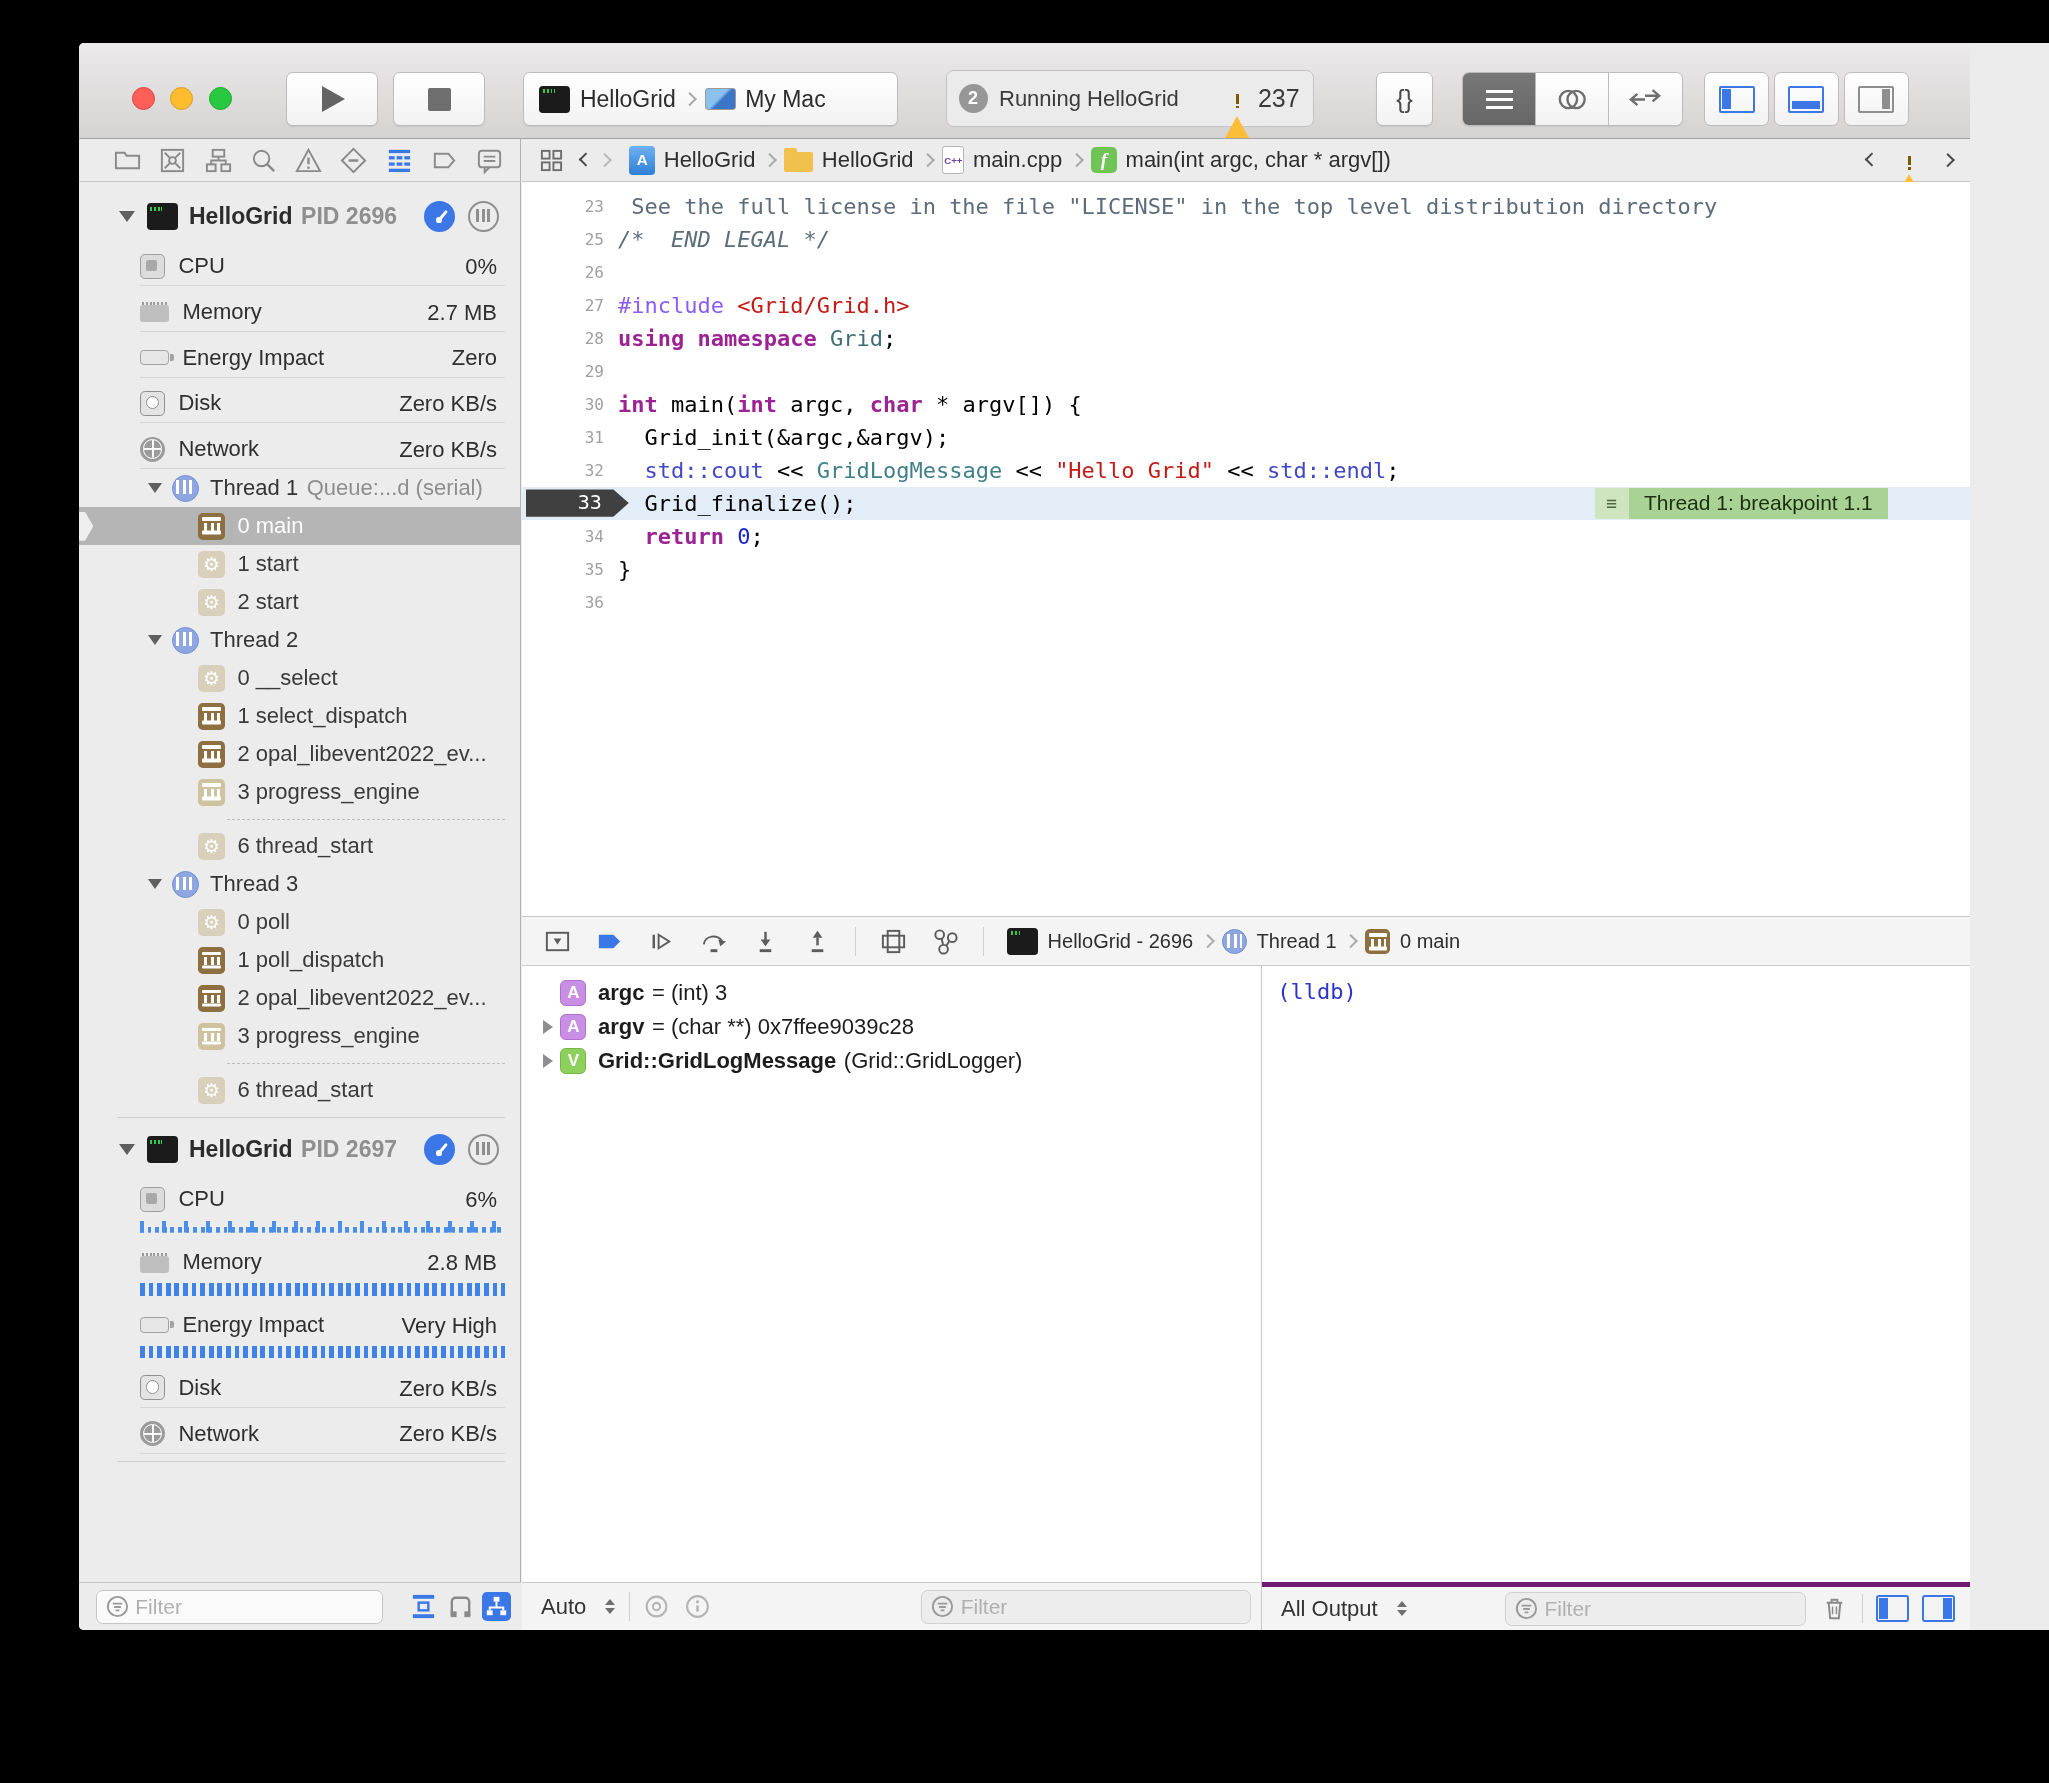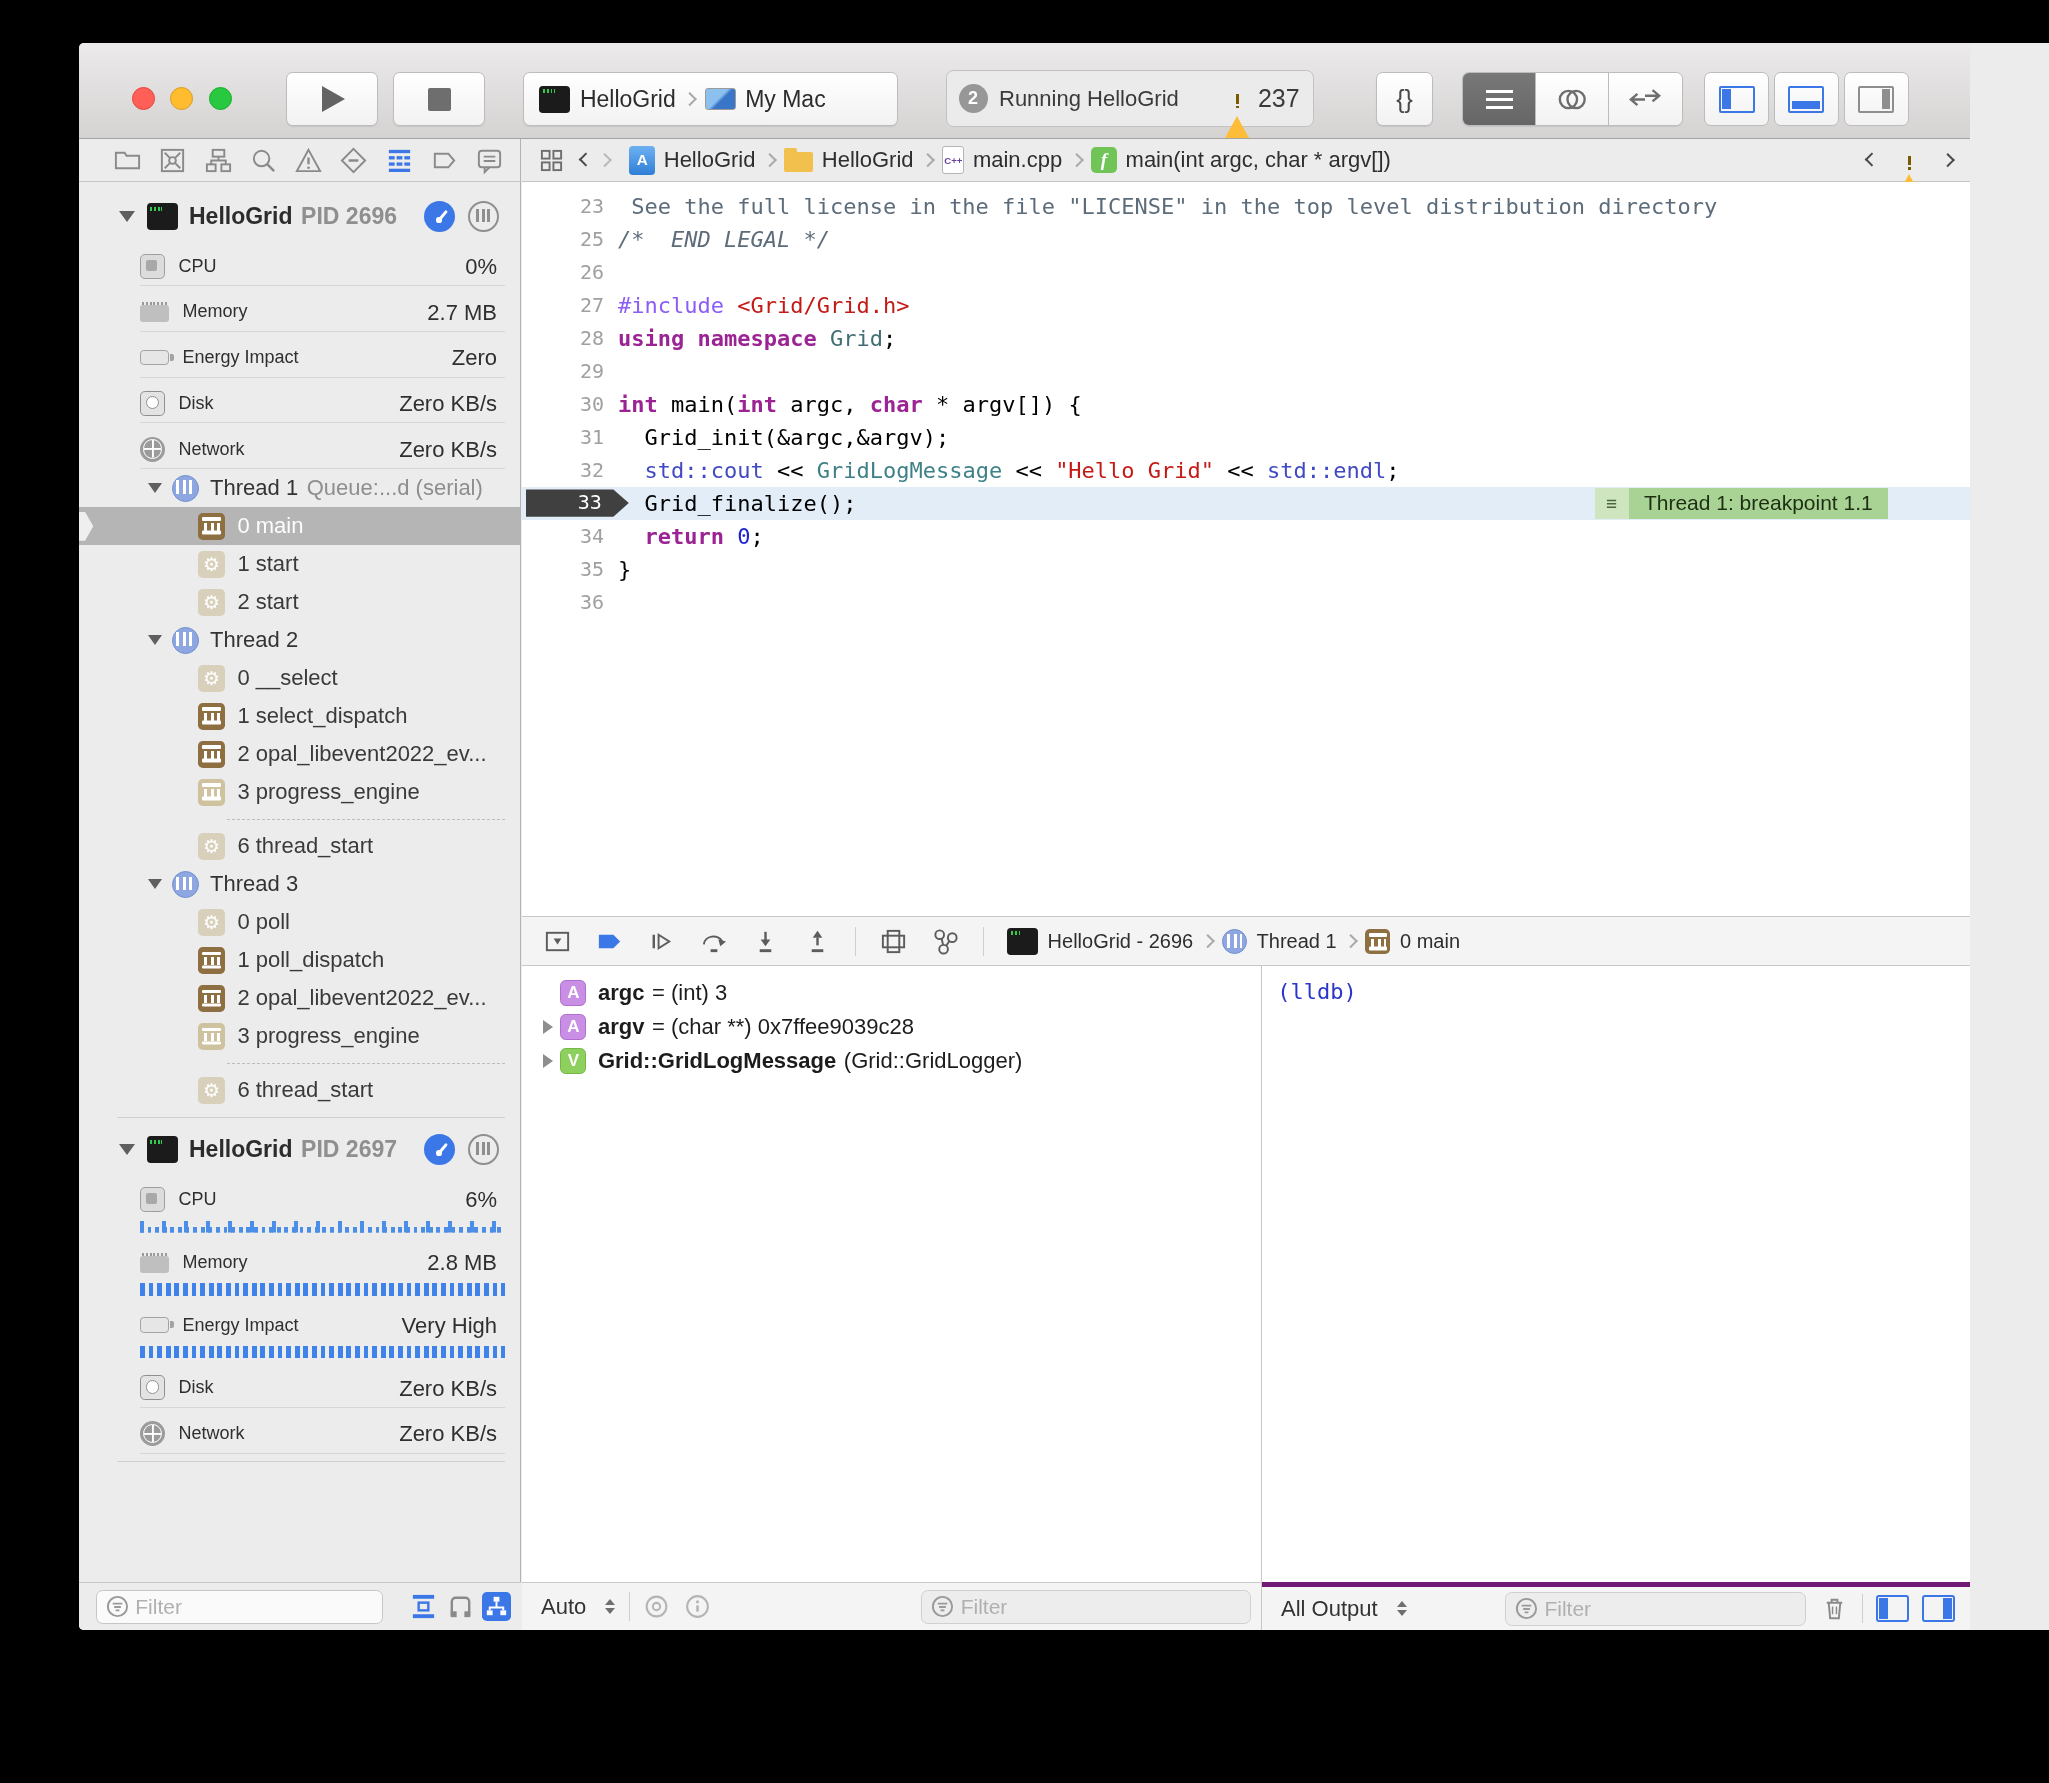--- a/index.html
+++ b/index.html
@@ -96,21 +96,21 @@
   .nav-scroll { position:absolute; top:44px; left:0; right:0; bottom:48px; overflow:hidden; padding-top:9.6px; }
   .prow { position:relative; display:flex; align-items:center; }
   .proc-head { height:48px; }
   .proc-head .disc { margin-left:40px; }
   .pname { font-size:23px; font-weight:bold; color:#2c2c2c; margin-left:11.5px; }
   .ppid { font-size:23px; font-weight:bold; color:#8f8f8f; margin-left:8.6px; }
   .pbtns { position:absolute; right:21px; display:flex; gap:13.4px; }
   .disc { width:0; height:0; border-left:8.6px solid transparent; border-right:8.6px solid transparent; border-top:11.5px solid #5f5f5f; flex:none; }
   .grow { position:relative; padding-top:5.7px; }
   .grow-line { display:flex; align-items:center; height:40px; padding-left:61px; }
-  .glabel { font-size:18px; color:#2f2f2f; margin-left:13.4px; }
+  .glabel { font-size:22px; color:#2f2f2f; margin-left:13.4px; }
   .gval { position:absolute; right:23px; top:13.4px; font-size:22px; color:#2f2f2f; }
   .gsep::after { content:""; position:absolute; left:61px; right:15.3px; bottom:0; height:1px; background:#d6d6d6; }
   .gbar { margin:1px 15.3px 3.8px 61px; height:12.4px; }
   .gbar.full { background:repeating-linear-gradient(90deg,#3f82ea 0 4.8px,transparent 4.8px 8.6px); }
   .gbar.spark { background:
       repeating-linear-gradient(90deg,#4a8ee8 0 3.8px, transparent 3.8px 7.6px) left bottom/100% 5.7px no-repeat,
       repeating-linear-gradient(90deg,#4a8ee8 0 3.8px, transparent 3.8px 22px) left bottom/100% 11.5px no-repeat; }
   .trow { position:relative; display:flex; align-items:center; height:38px; font-size:22px; color:#333; }
   .trow .disc { margin-left:69px; border-left-width:7.6px; border-right-width:7.6px; border-top-width:10.5px; }
   .trow .ic-thread { margin-left:9.6px; }
@@ -137,21 +137,21 @@
              display:flex; align-items:center; gap:9.6px; padding:0 17px; font-size:22px; color:#2e2e2e; }
   .crumb { display:flex; align-items:center; gap:8.6px; white-space:nowrap; }
   .chev { width:9.6px; height:9.6px; border-top:2.4px solid #a9a9a9; border-right:2.4px solid #a9a9a9; transform:rotate(45deg); flex:none; }
   .chev.back { transform:rotate(-135deg); border-color:#4a4a4a; }
   .chev.fwd { border-color:#b9b9b9; }
   .chev.dark { border-color:#4a4a4a; }
   .jb-right { margin-left:auto; display:flex; align-items:center; gap:21px; }
 
   .source { position:absolute; left:0; top:43px; right:0; height:734px; background:#fff; overflow:hidden; padding-top:7.6px; }
   .cline { position:relative; height:33px; font:22px/33px "DejaVu Sans Mono",monospace; white-space:pre; color:#000; }
-  .lnum { position:absolute; left:0; width:82px; text-align:right; color:#a0a0a0; font-size:20px; }
+  .lnum { position:absolute; left:0; width:82px; text-align:right; color:#a0a0a0; font-size:16px; }
   .ctext { position:absolute; left:96px; }
   .cline.hl { background:#e3edf7; }
   .bp-tag { position:absolute; left:3.8px; top:2.9px; bottom:2.9px; width:103px; background:#404040;
             clip-path:polygon(0 0,85% 0,100% 50%,85% 100%,0 100%); }
   .bp-num { position:absolute; right:27px; top:0; bottom:0; color:#fff; font-size:20px; line-height:27px; font-family:"DejaVu Sans Mono",monospace; }
   .bp-note { position:absolute; right:82px; top:1px; bottom:1px; display:flex; font-family:"Liberation Sans",sans-serif; }
   .bp-note .nicon { width:34px; background:#cfe5c0; color:#49663c; display:flex; align-items:center; justify-content:center; font-size:19px; }
   .bp-note .ntext { background:#a9d295; color:#1d2f12; padding:0 15.3px; font-size:21px; display:flex; align-items:center; line-height:normal; }
   .tk.cmt { color:#5d6c7a; } .tk.cmti { color:#5d6c7a; font-style:italic; }
   .tk.pp { color:#8b5cf6; } .tk.str { color:#c41a16; } .tk.kw { color:#9b2393; font-weight:bold; }

